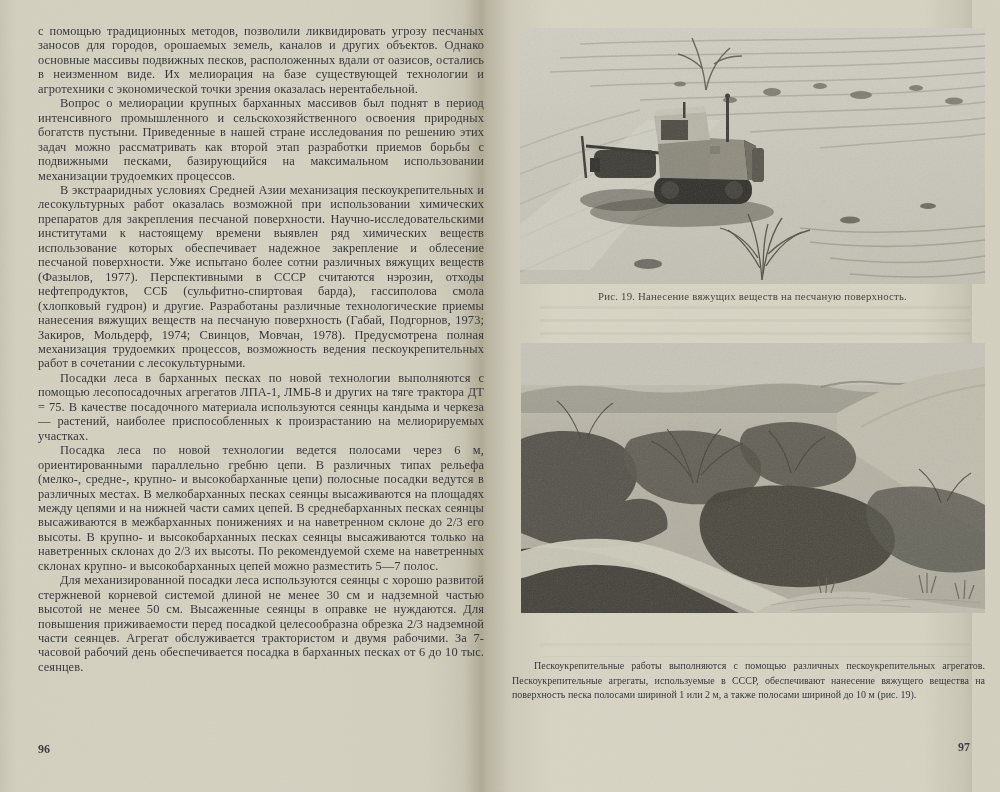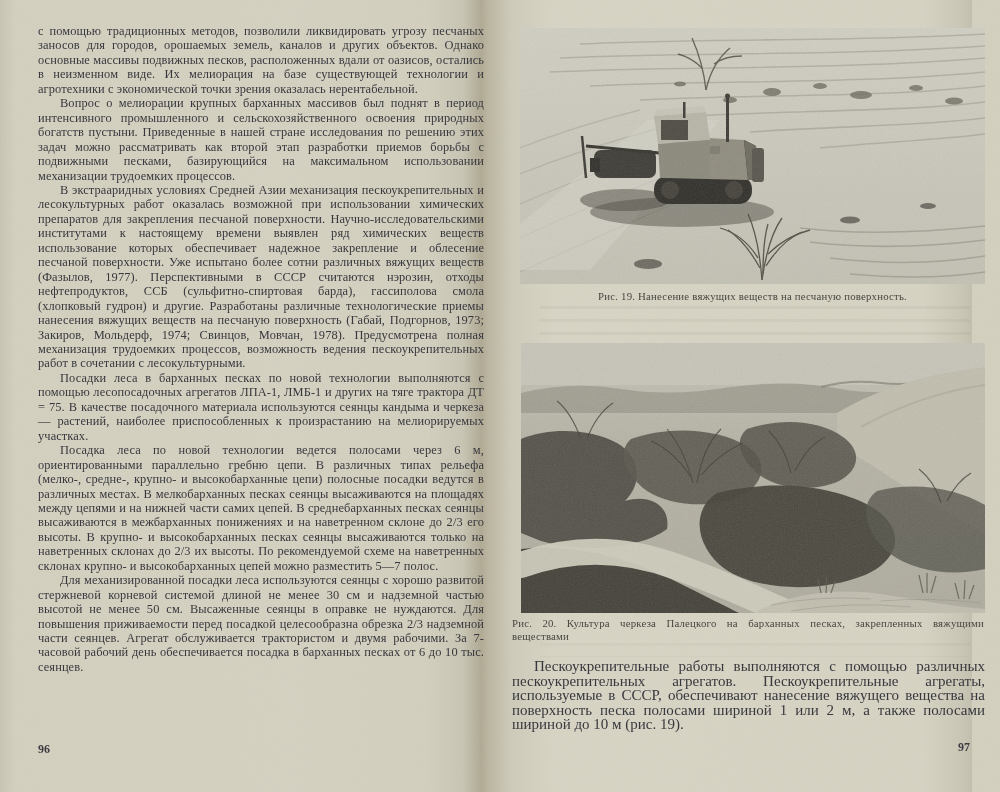--- a/index.html
+++ b/index.html
@@ -34,42 +34,42 @@
   .photo-1{left:520px;top:28px;width:465px;height:256px;}
   .photo-2{left:521px;top:343px;width:464px;height:270px;}
   .caption{
     position:absolute;color:#45443e;font-size:10.8px;line-height:13px;
     letter-spacing:.2px;
   }
   .caption-19{left:520px;top:290px;width:465px;text-align:center;}
   .caption-20{left:512px;top:617px;width:472px;text-align:justify;word-spacing:2.5px;}
   .right-text{
     position:absolute;left:512px;top:659px;width:473px;
-    font-size:15px;line-height:14.6px;color:#35343a;text-align:justify;
+    font-size:10px;line-height:14.6px;color:#35343a;text-align:justify;
   }
   .right-text p{margin:0;text-indent:22px;}
   
   .bleed{
     position:absolute;pointer-events:none;opacity:.5;filter:blur(.7px);
     background:repeating-linear-gradient(180deg,
       rgba(110,108,96,.14) 0 3px, rgba(0,0,0,0) 3px 13px);
   }
   .bleed-a{left:540px;top:306px;width:430px;height:40px;}
   .bleed-b{left:540px;top:643px;width:430px;height:14px;opacity:.35;}
 </style>
 </head>
 <body>
 
 <div class="spread">
 
   <div class="text-col">
     <p class="noindent">с помощью традиционных методов, позволили ликвидировать угрозу песчаных заносов для городов, орошаемых земель, каналов и других объектов. Однако основные массивы подвижных песков, расположенных вдали от оазисов, остались в неизменном виде. Их мелиорация на базе существующей технологии и агротехники с экономической точки зрения оказалась нерентабельной.</p>
     <p>Вопрос о мелиорации крупных барханных массивов был поднят в период интенсивного промышленного и сельскохозяйственного освоения природных богатств пустыни. Приведенные в нашей стране исследования по решению этих задач можно рассматривать как второй этап разработки приемов борьбы с подвижными песками, базирующийся на максимальном использовании механизации трудоемких процессов.</p>
     <p>В экстрааридных условиях Средней Азии механизация пескоукрепительных и лесокультурных работ оказалась возможной при использовании химических препаратов для закрепления песчаной поверхности. Научно-исследовательскими институтами к настоящему времени выявлен ряд химических веществ использование которых обеспечивает надежное закрепление и облесение песчаной поверхности. Уже испытано более сотни различных вяжущих веществ (Фазылов, 1977). Перспективными в СССР считаются нэрозин, отходы нефтепродуктов, ССБ (сульфитно-спиртовая барда), гассиполова смола (хлопковый гудрон) и другие. Разработаны различные технологические приемы нанесения вяжущих веществ на песчаную поверхность (Габай, Подгорнов, 1973; Закиров, Мольдерф, 1974; Свинцов, Мовчан, 1978). Предусмотрена полная механизация трудоемких процессов, возможность ведения пескоукрепительных работ в сочетании с лесокультурными.</p>
-    <p>Посадки леса в барханных песках по новой технологии выполняются с помощью лесопосадочных агрегатов ЛПА-1, ЛМБ-1 и других на тяге трактора ДТ = 75. В качестве посадочного материала используются сеянцы кандыма и черкеза — растений, наиболее приспособленных к произрастанию на мелиорируемых участках.</p>
+    <p>Посадки леса в барханных песках по новой технологии выполняются с помощью лесопосадочных агрегатов ЛПА-1, ЛМБ-8 и других на тяге трактора ДТ = 75. В качестве посадочного материала используются сеянцы кандыма и черкеза — растений, наиболее приспособленных к произрастанию на мелиорируемых участках.</p>
     <p>Посадка леса по новой технологии ведется полосами через 6 м, ориентированными параллельно гребню цепи. В различных типах рельефа (мелко-, средне-, крупно- и высокобарханные цепи) полосные посадки ведутся в различных местах. В мелкобарханных песках сеянцы высаживаются на площадях между цепями и на нижней части самих цепей. В среднебарханных песках сеянцы высаживаются в межбарханных понижениях и на наветренном склоне до 2/3 его высоты. В крупно- и высокобарханных песках сеянцы высаживаются только на наветренных склонах до 2/3 их высоты. По рекомендуемой схеме на наветренных склонах крупно- и высокобарханных цепей можно разместить 5—7 полос.</p>
     <p>Для механизированной посадки леса используются сеянцы с хорошо развитой стержневой корневой системой длиной не менее 30 см и надземной частью высотой не менее 50 см. Высаженные сеянцы в оправке не нуждаются. Для повышения приживаемости перед посадкой целесообразна обрезка 2/3 надземной части сеянцев. Агрегат обслуживается трактористом и двумя рабочими. За 7-часовой рабочий день обеспечивается посадка в барханных песках от 6 до 10 тыс. сеянцев.</p>
   </div>
   <div class="pagenum left">96</div>
 
   <svg class="photo photo-1" viewBox="0 0 465 256" aria-hidden="true">
     <defs>
       <linearGradient id="sand1" x1="0" y1="0" x2="0" y2="1">
         <stop offset="0" stop-color="#d1cfc3"></stop>
         <stop offset="0.5" stop-color="#cac8bb"></stop>
@@ -230,21 +230,20 @@
       <path d="M360,258 q50,-4 100,2"></path>
     </g>
 
     <g stroke="#5c5a4e" stroke-width="1.2" fill="none" opacity=".85">
       <path d="M402,250 l-4,-18 M406,250 l0,-20 M410,250 l5,-17"></path>
       <path d="M438,256 l-4,-16 M443,256 l1,-19 M448,256 l5,-14"></path>
       <path d="M300,250 l-3,-14 M305,250 l1,-16 M310,250 l4,-12"></path>
     </g>
     <rect width="464" height="270" filter="url(#grain2)" opacity=".15"></rect>
   </svg>
-  <div class="caption caption-20">Рис. 20. Культура черкеза Палецкого на барханных песках, закрепленных вяжущими веществами</div>
 
   <div class="bleed bleed-b"></div>
 
   <div class="right-text">
     <p>Пескоукрепительные работы выполняются с помощью различных пескоукрепительных агрегатов. Пескоукрепительные агрегаты, используемые в СССР, обеспечивают нанесение вяжущего вещества на поверхность песка полосами шириной 1 или 2 м, а также полосами шириной до 10 м (рис. 19).</p>
   </div>
   <div class="pagenum right">97</div>
 
   <svg class="paper-noise" width="1000" height="792" aria-hidden="true">
     <filter id="paperNoise">

